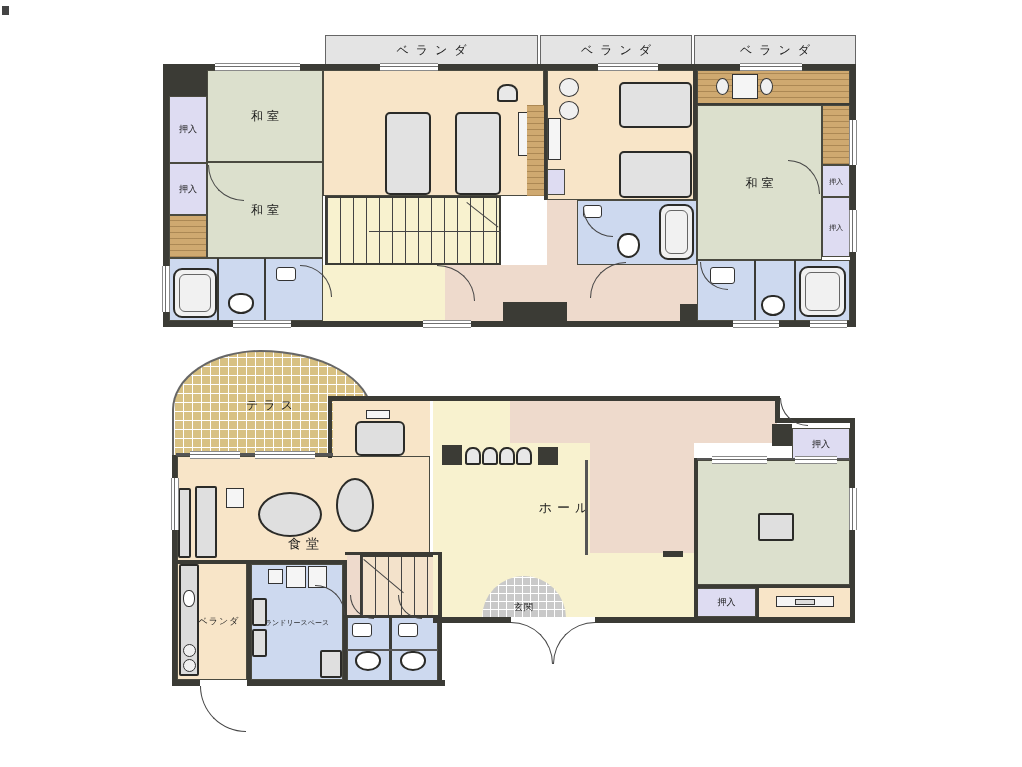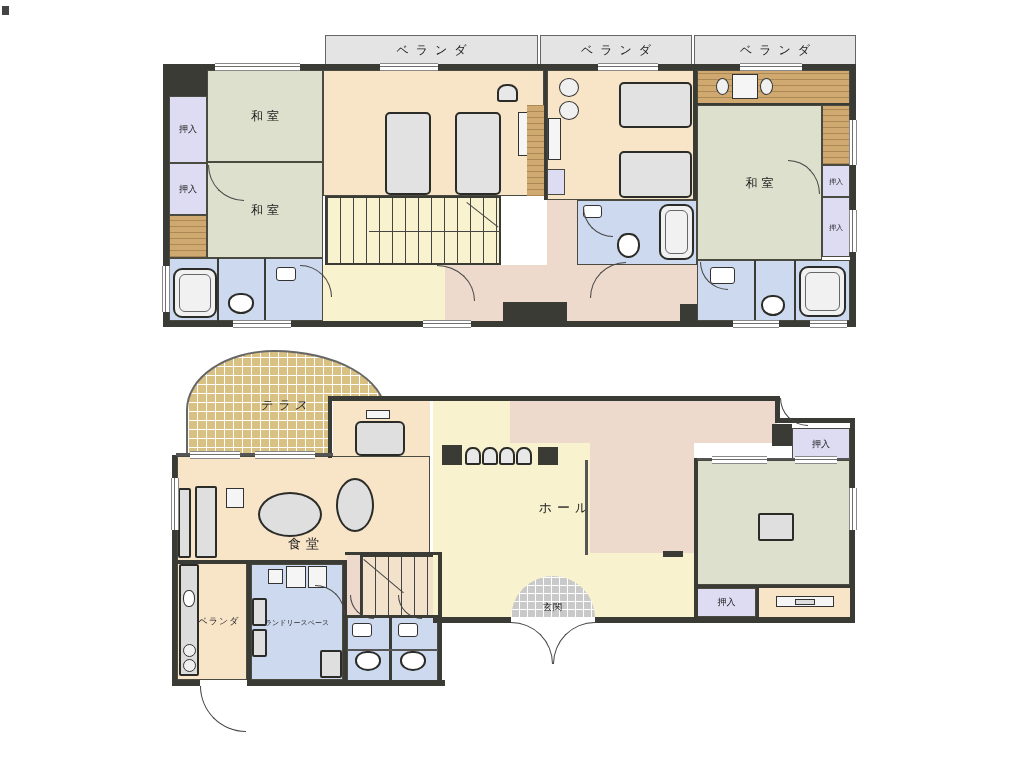--- a/index.html
+++ b/index.html
@@ -173,21 +173,21 @@
     <div class="arc" style="left:437px;top:265px;width:38px;height:36px;border-width:1px 1px 0 0;border-radius:0 100% 0 0;"></div>
     <div class="arc" style="left:590px;top:262px;width:36px;height:36px;border-width:1px 0 0 1px;border-radius:100% 0 0 0;"></div>
     <div class="arc" style="left:583px;top:207px;width:30px;height:30px;border-width:0 0 1px 1px;border-radius:0 0 0 100%;"></div>
     <div class="arc" style="left:788px;top:160px;width:32px;height:34px;border-width:1px 1px 0 0;border-radius:0 100% 0 0;"></div>
     <div class="arc" style="left:700px;top:262px;width:28px;height:28px;border-width:0 0 1px 1px;border-radius:0 0 0 100%;"></div>
     <div class="arc" style="left:300px;top:265px;width:32px;height:32px;border-width:1px 1px 0 0;border-radius:0 100% 0 0;"></div>
   </div>
 
   <div class="abs" style="left:0;top:340px;width:1022px;height:427px;">
 
-    <div class="room tile-tan" style="left:186px;top:10px;width:200px;height:107px;border:2px solid #666;border-bottom:none;border-radius:75% 95% 0 0 / 95% 100% 0 0;font-style:italic;">
+    <div class="room tile-tan" style="left:172px;top:10px;width:200px;height:107px;border:2px solid #666;border-bottom:none;border-radius:75% 95% 0 0 / 95% 100% 0 0;">
       <span class="lbl lbl-terrace">テラス</span>
     </div>
 
     <div class="room peach noborder" style="left:333px;top:58px;width:97px;height:58px;"></div>
     <div class="room peach" style="left:177px;top:116px;width:253px;height:107px;align-items:flex-end;">
       <span class="lbl lbl-hall" style="padding-bottom:12px;">食堂</span>
     </div>
     <div class="furn-light" style="left:366px;top:70px;width:24px;height:9px;"></div>
     <div class="furn" style="left:355px;top:81px;width:50px;height:35px;border-radius:6px;"></div>
     <div class="furn" style="left:258px;top:152px;width:64px;height:45px;border-radius:50%;"></div>
@@ -233,21 +233,21 @@
     <div class="room pink noborder" style="left:590px;top:103px;width:104px;height:110px;"></div>
     <div class="wall" style="left:585px;top:120px;width:3px;height:95px;background:#555;"></div>
     <div class="wall" style="left:663px;top:211px;width:20px;height:6px;"></div>
     <div class="darksq" style="left:442px;top:105px;width:20px;height:20px;"></div>
     <div class="chair" style="left:465px;top:107px;width:16px;height:18px;"></div>
     <div class="chair" style="left:482px;top:107px;width:16px;height:18px;"></div>
     <div class="chair" style="left:499px;top:107px;width:16px;height:18px;"></div>
     <div class="chair" style="left:516px;top:107px;width:16px;height:18px;"></div>
     <div class="darksq" style="left:538px;top:107px;width:20px;height:18px;"></div>
 
-    <div class="room tile-gray noborder" style="left:511px;top:236px;width:84px;height:42px;border-radius:50% 50% 0 0 / 100% 100% 0 0;align-items:flex-end;justify-content:center;">
+    <div class="room tile-gray noborder" style="left:482px;top:236px;width:84px;height:42px;border-radius:50% 50% 0 0 / 100% 100% 0 0;align-items:flex-end;justify-content:center;">
       <span class="lbl lbl-small" style="padding-bottom:6px;">玄関</span>
     </div>
     <div class="arc" style="left:511px;top:282px;width:42px;height:42px;border-width:1px 1px 0 0;border-radius:0 100% 0 0;"></div>
     <div class="arc" style="left:553px;top:282px;width:42px;height:42px;border-width:1px 0 0 1px;border-radius:100% 0 0 0;"></div>
 
     <div class="room green" style="left:697px;top:120px;width:153px;height:125px;flex-direction:column;">
       <span class="lbl lbl-washitsu" style="margin-top:24px;">和室</span>
       <div class="furn" style="left:60px;top:52px;width:36px;height:28px;"></div>
     </div>
     <div class="room lav" style="left:792px;top:88px;width:58px;height:32px;">

